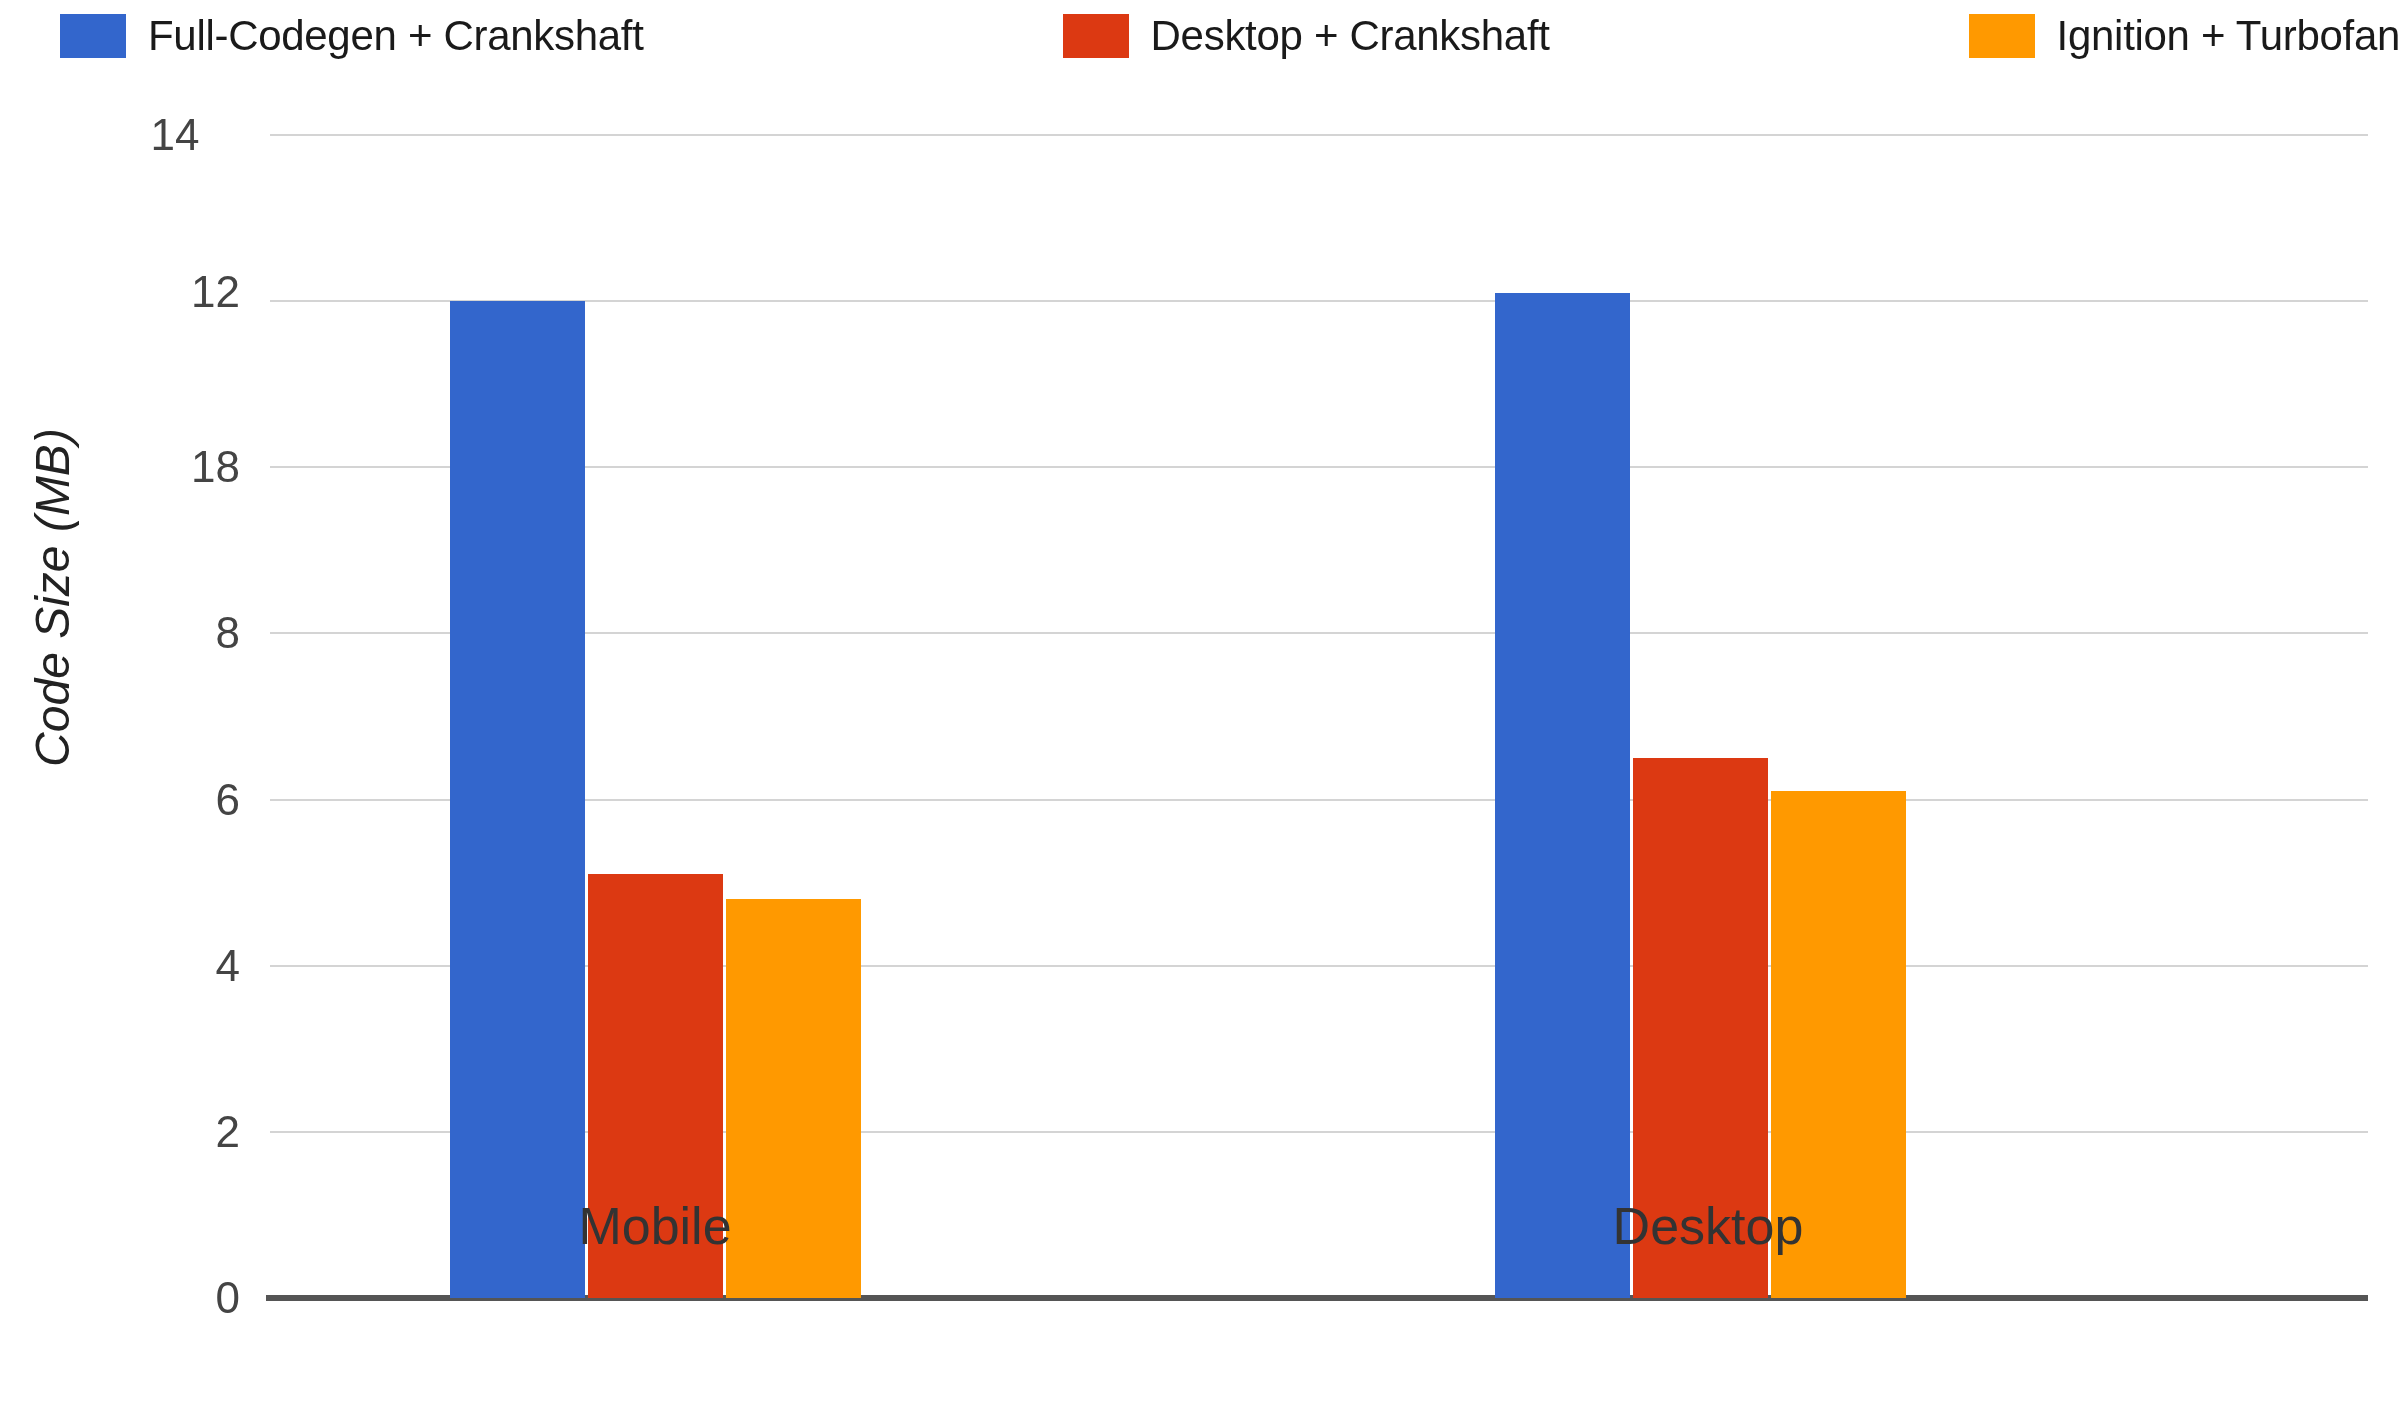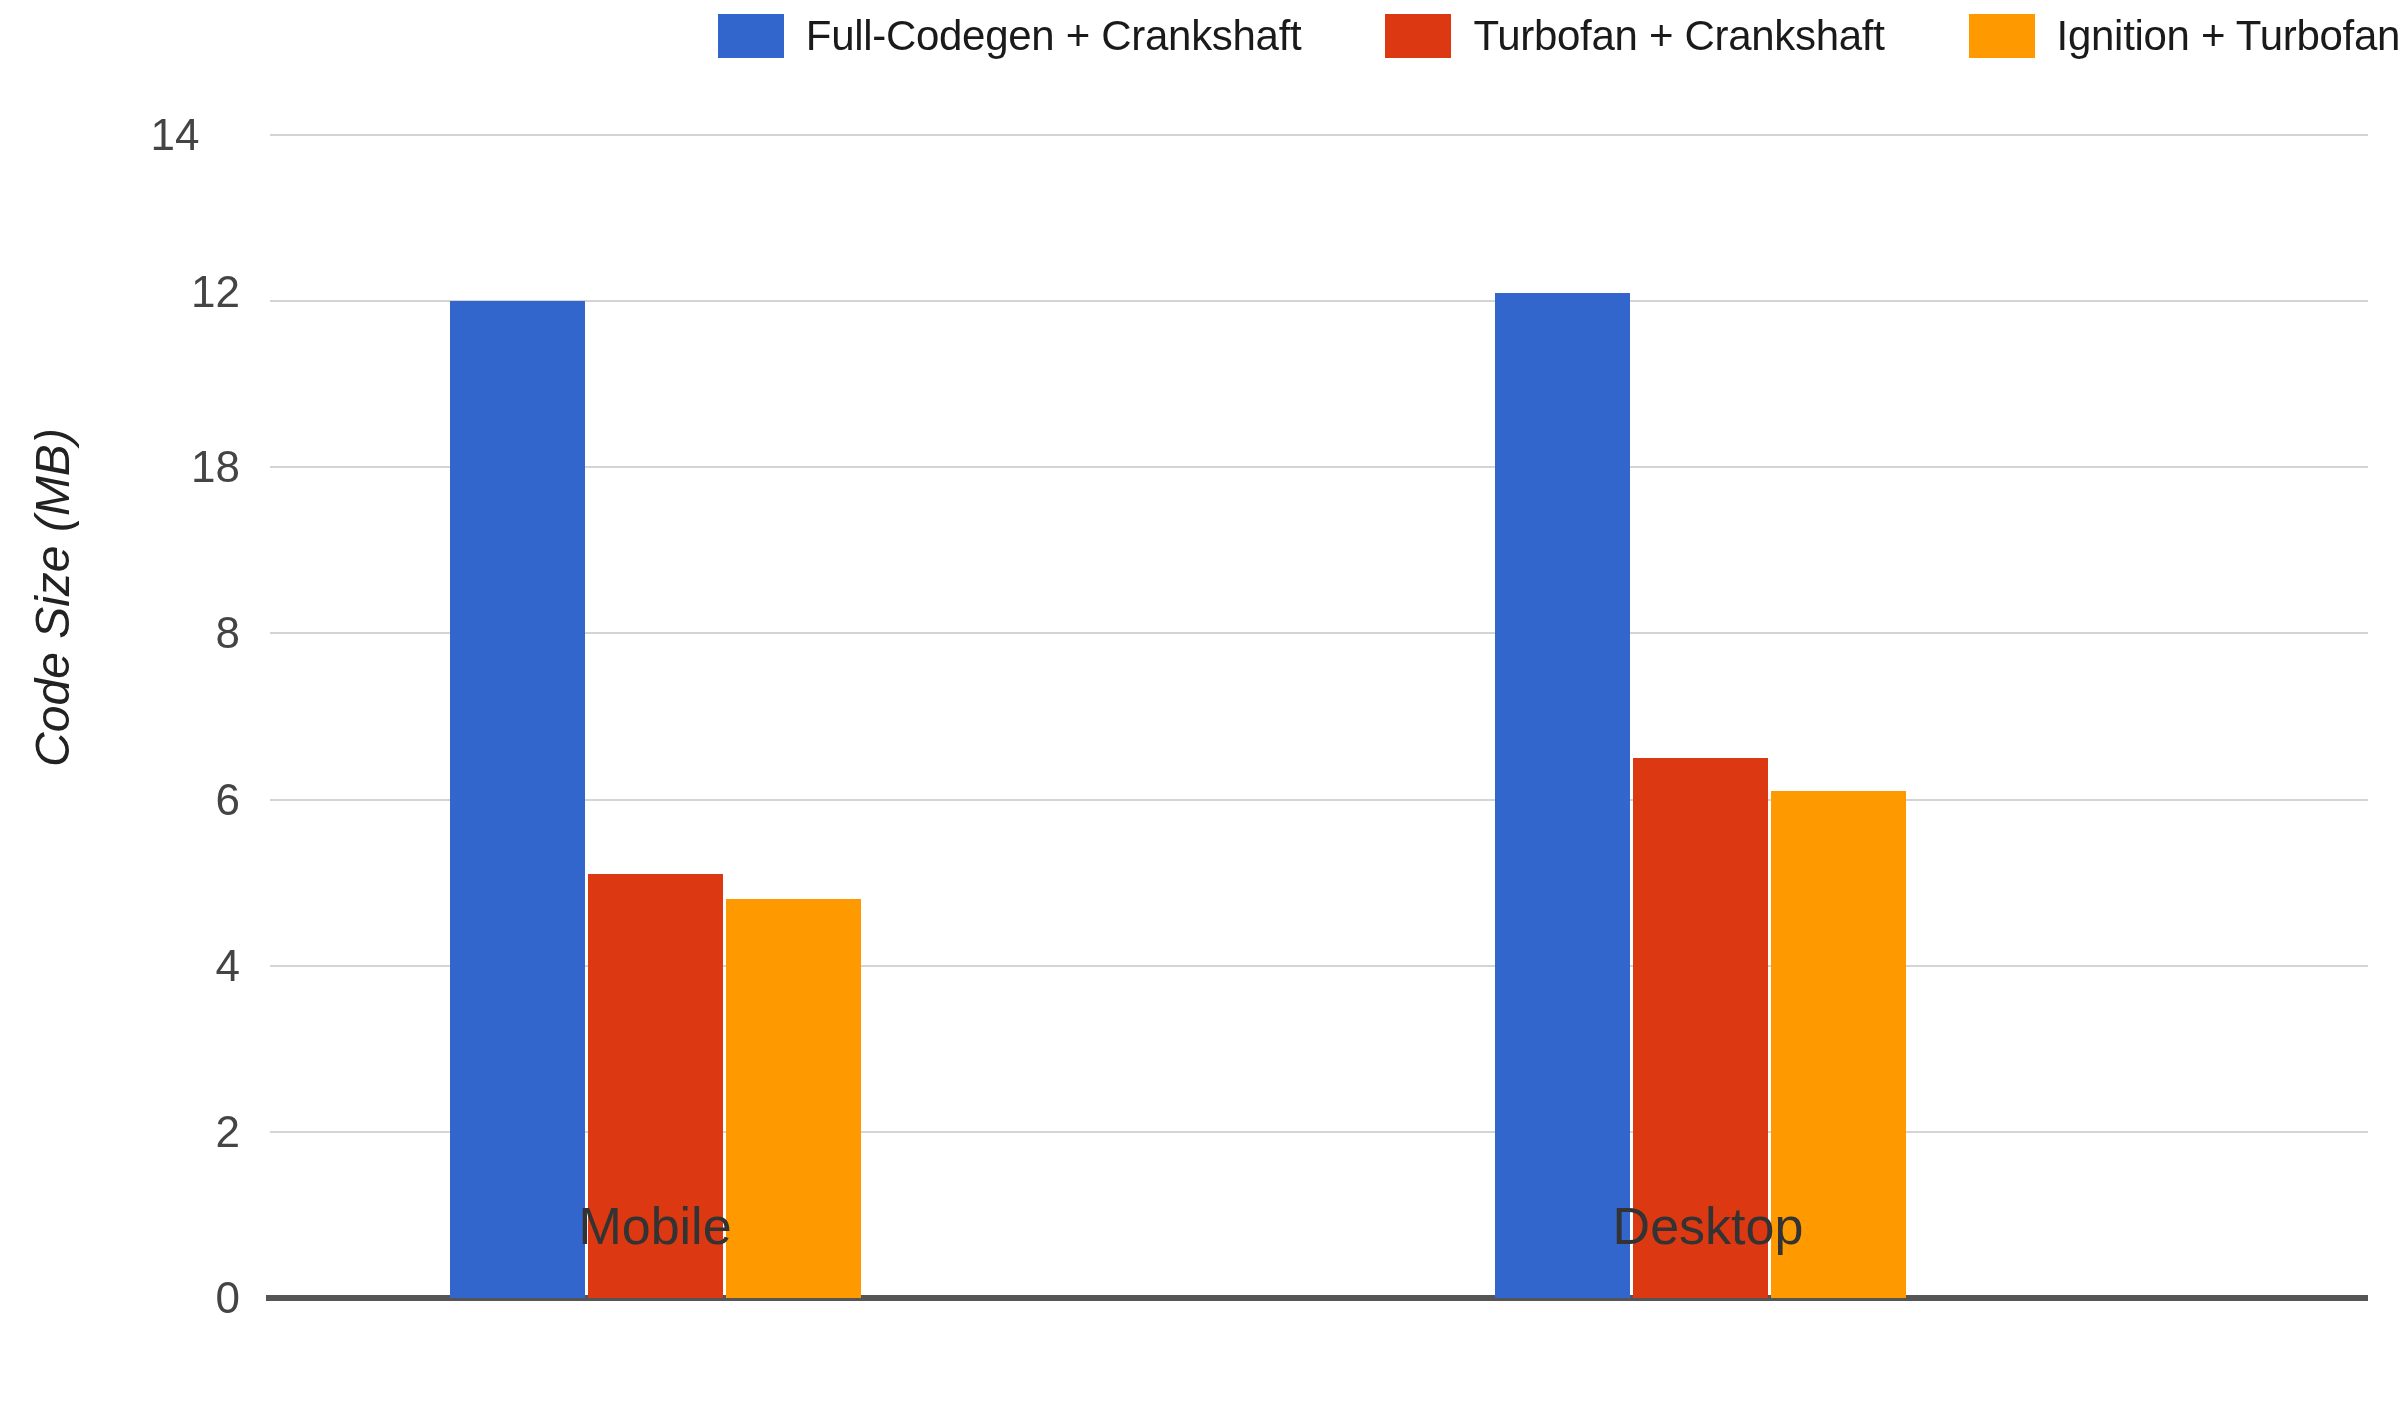--- a/index.html
+++ b/index.html
@@ -20,21 +20,21 @@
 
   
   #legend {
     position: absolute;
     left: 0; top: 0;
     width: 2400px;
     height: 72px;
     display: flex;
     flex-direction: row;
     align-items: center;
-    justify-content: flex-end;
+    justify-content: space-between;
     gap: 84px;
     padding-left: 60px;
   }
   .legend-item {
     display: flex;
     flex-direction: row;
     align-items: center;
     gap: 22px;
   }
   .legend-swatch {
@@ -121,21 +121,21 @@
 
 <div id="chart-root">
 
   <div id="legend">
     <div class="legend-item">
       <span class="legend-swatch" style="background: rgb(51, 102, 204);"></span>
       <span class="legend-label">Full-Codegen + Crankshaft</span>
     </div>
     <div class="legend-item">
       <span class="legend-swatch" style="background: rgb(220, 57, 18);"></span>
-      <span class="legend-label">Turbofan + Crankshaft</span>
+      <span class="legend-label">Desktop + Crankshaft</span>
     </div>
     <div class="legend-item">
       <span class="legend-swatch" style="background: rgb(255, 153, 0);"></span>
       <span class="legend-label">Ignition + Turbofan</span>
     </div>
   </div>
 
   <div id="y-axis-title">Code Size (MB)</div>
 
   <div id="y-tick-labels">

